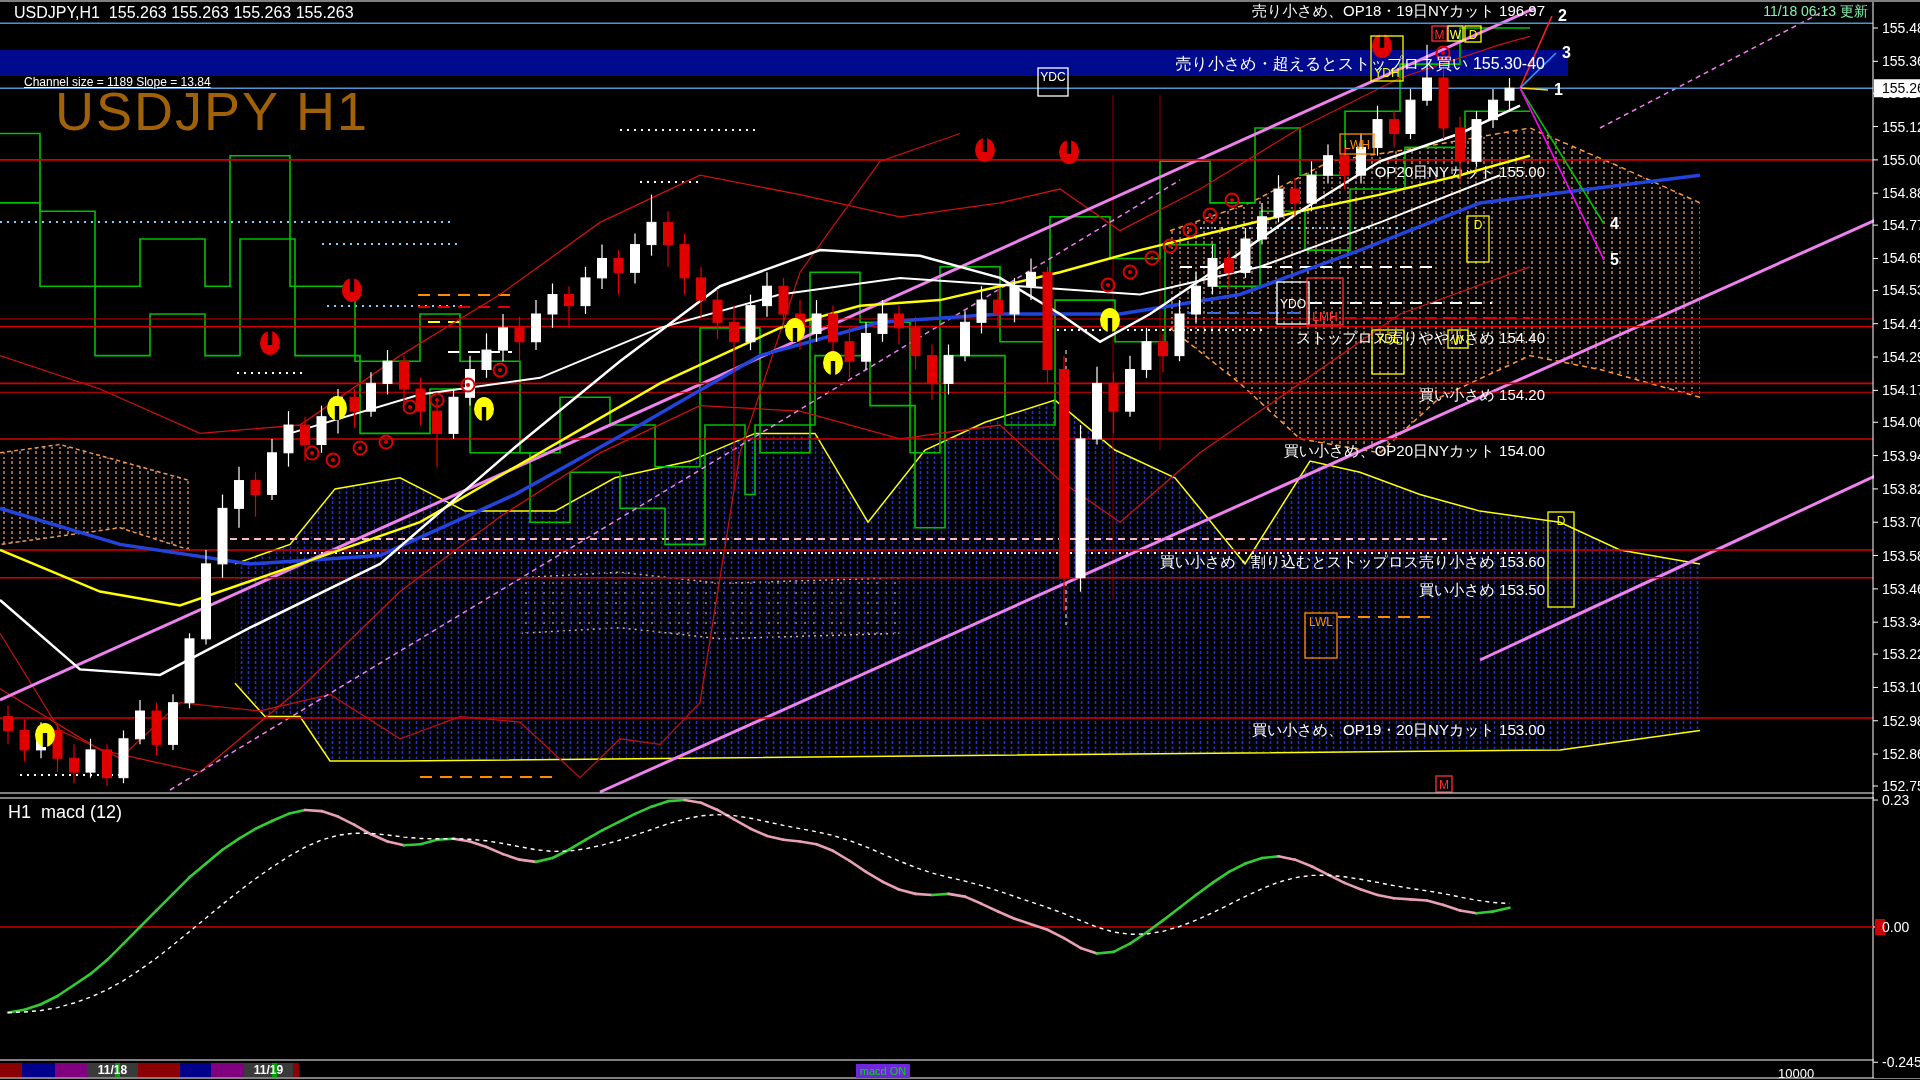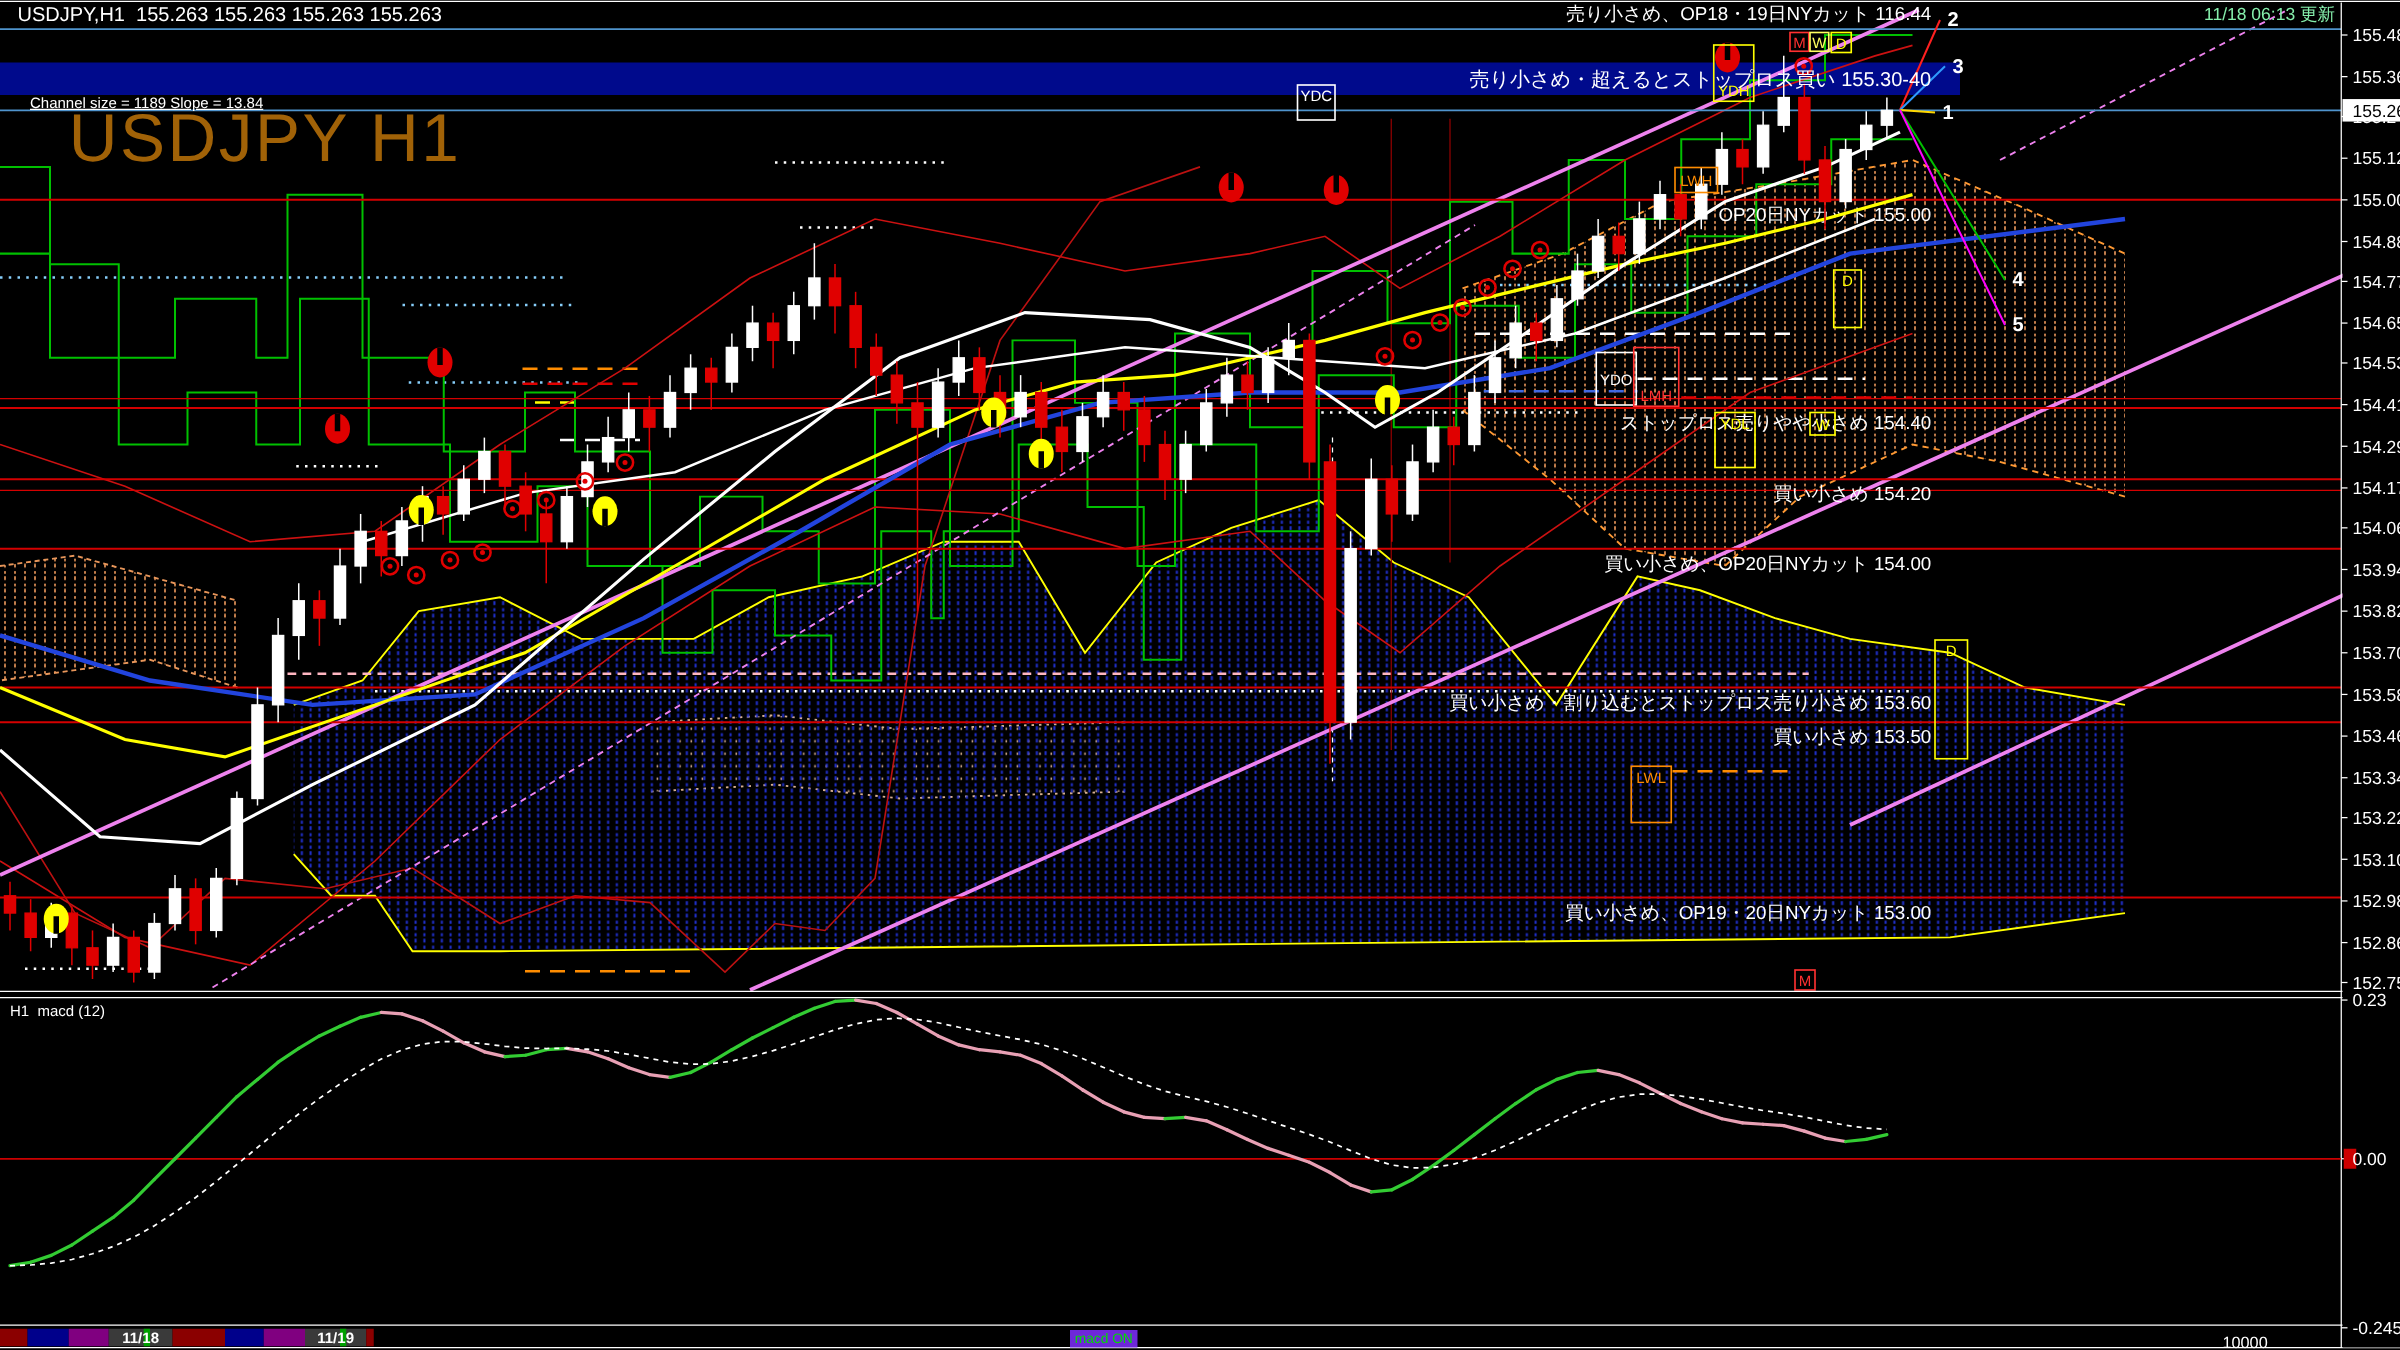--- a/index.html
+++ b/index.html
@@ -538,23 +538,23 @@
         <rect x="211" y="1063" width="33" height="14" fill="#800080"></rect>
         <rect x="244" y="1063" width="49" height="14" fill="#3a3a3a"></rect>
         <rect x="272" y="1063" width="5" height="14" fill="#00a000"></rect>
         <text x="268.5" y="1074" fill="#fff" font-size="12" font-weight="bold" text-anchor="middle">11/19</text>
         <rect x="293" y="1063" width="6" height="14" fill="#8b0000"></rect>
       </g>
   </svg>
 
   <div style="position:absolute;left:14px;top:4px;color:#fff;font-size:16px;white-space:pre;">USDJPY,H1  155.263 155.263 155.263 155.263</div>
   <div style="position:absolute;right:52px;top:3px;color:#86efac;font-size:14px;">11/18 06:13 更新</div>
-  <div style="position:absolute;left:0;top:2px;width:1545px;text-align:right;color:#fff;font-size:15px;">売り小さめ、OP18・19日NYカット 116.44</div>
+  <div style="position:absolute;left:0;top:2px;width:1545px;text-align:right;color:#fff;font-size:15px;">売り小さめ、OP18・19日NYカット 196.97</div>
   <div style="position:absolute;left:0;top:54px;width:1545px;text-align:right;color:#fff;font-size:16px;z-index:3;">売り小さめ・超えるとストップロス買い 155.30-40</div>
   <div style="position:absolute;left:24px;top:75px;color:#fff;font-size:12px;text-decoration:underline;">Channel size = 1189 Slope = 13.84</div>
   <div style="position:absolute;left:55px;top:80px;color:#a16207;font-size:54px;letter-spacing:2px;text-align:center;">USDJPY H1</div>
-  <div style="position:absolute;left:8px;top:802px;color:#fff;font-size:12px;white-space:pre;">H1  macd (12)</div>
+  <div style="position:absolute;left:8px;top:802px;color:#fff;font-size:18px;white-space:pre;">H1  macd (12)</div>
   <div style="position:absolute;left:856px;top:1064px;width:54px;height:14px;background:#6d28d9;
               text-align:center;line-height:14px;font-size:11px;">
     <span style="color:#00dd00;">macd ON</span>
   </div>
   <div style="position:absolute;left:1778px;top:1066px;color:#fff;font-size:13px;">10000</div>
 </div>
 
 </body></html>

